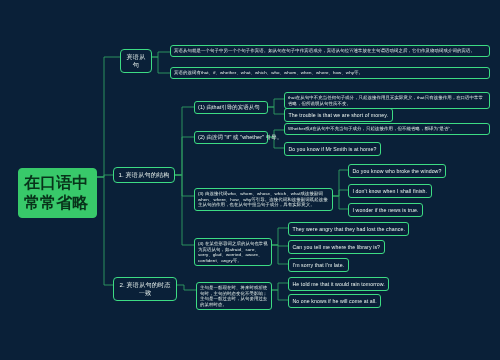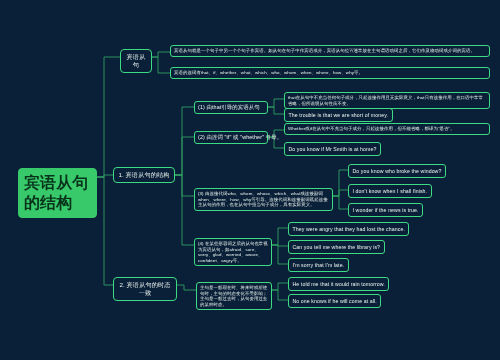--- a/index.html
+++ b/index.html
@@ -105,21 +105,21 @@
       <path d="M272,245 H278 V264 H288"></path>
 
       <path d="M177,285 H184 V290 H196"></path>
 
       <path d="M272,290 H278 V283 H288"></path>
       <path d="M272,290 H278 V300 H288"></path>
     </g>
   </svg>
 
   <div class="node root" style="left:18px; top:168px; width:79px;">
-    <span>宾语从句的结构</span>
+    <span>在口语中常常省略</span>
   </div>
 
   <div class="node lvl1" style="left:120px; top:49px; width:32px; text-align:center;">
     <span>宾语从句</span>
   </div>
 
   <div class="node para" style="left:170px; top:45px; width:320px;">
     <span>宾语从句就是一个句子中另一个个句子作宾语。如从句在句子中作宾语成分，宾语从句位置通常放在主句谓语动词之后，它们作及物动词或介词的宾语。</span>
   </div>
 

